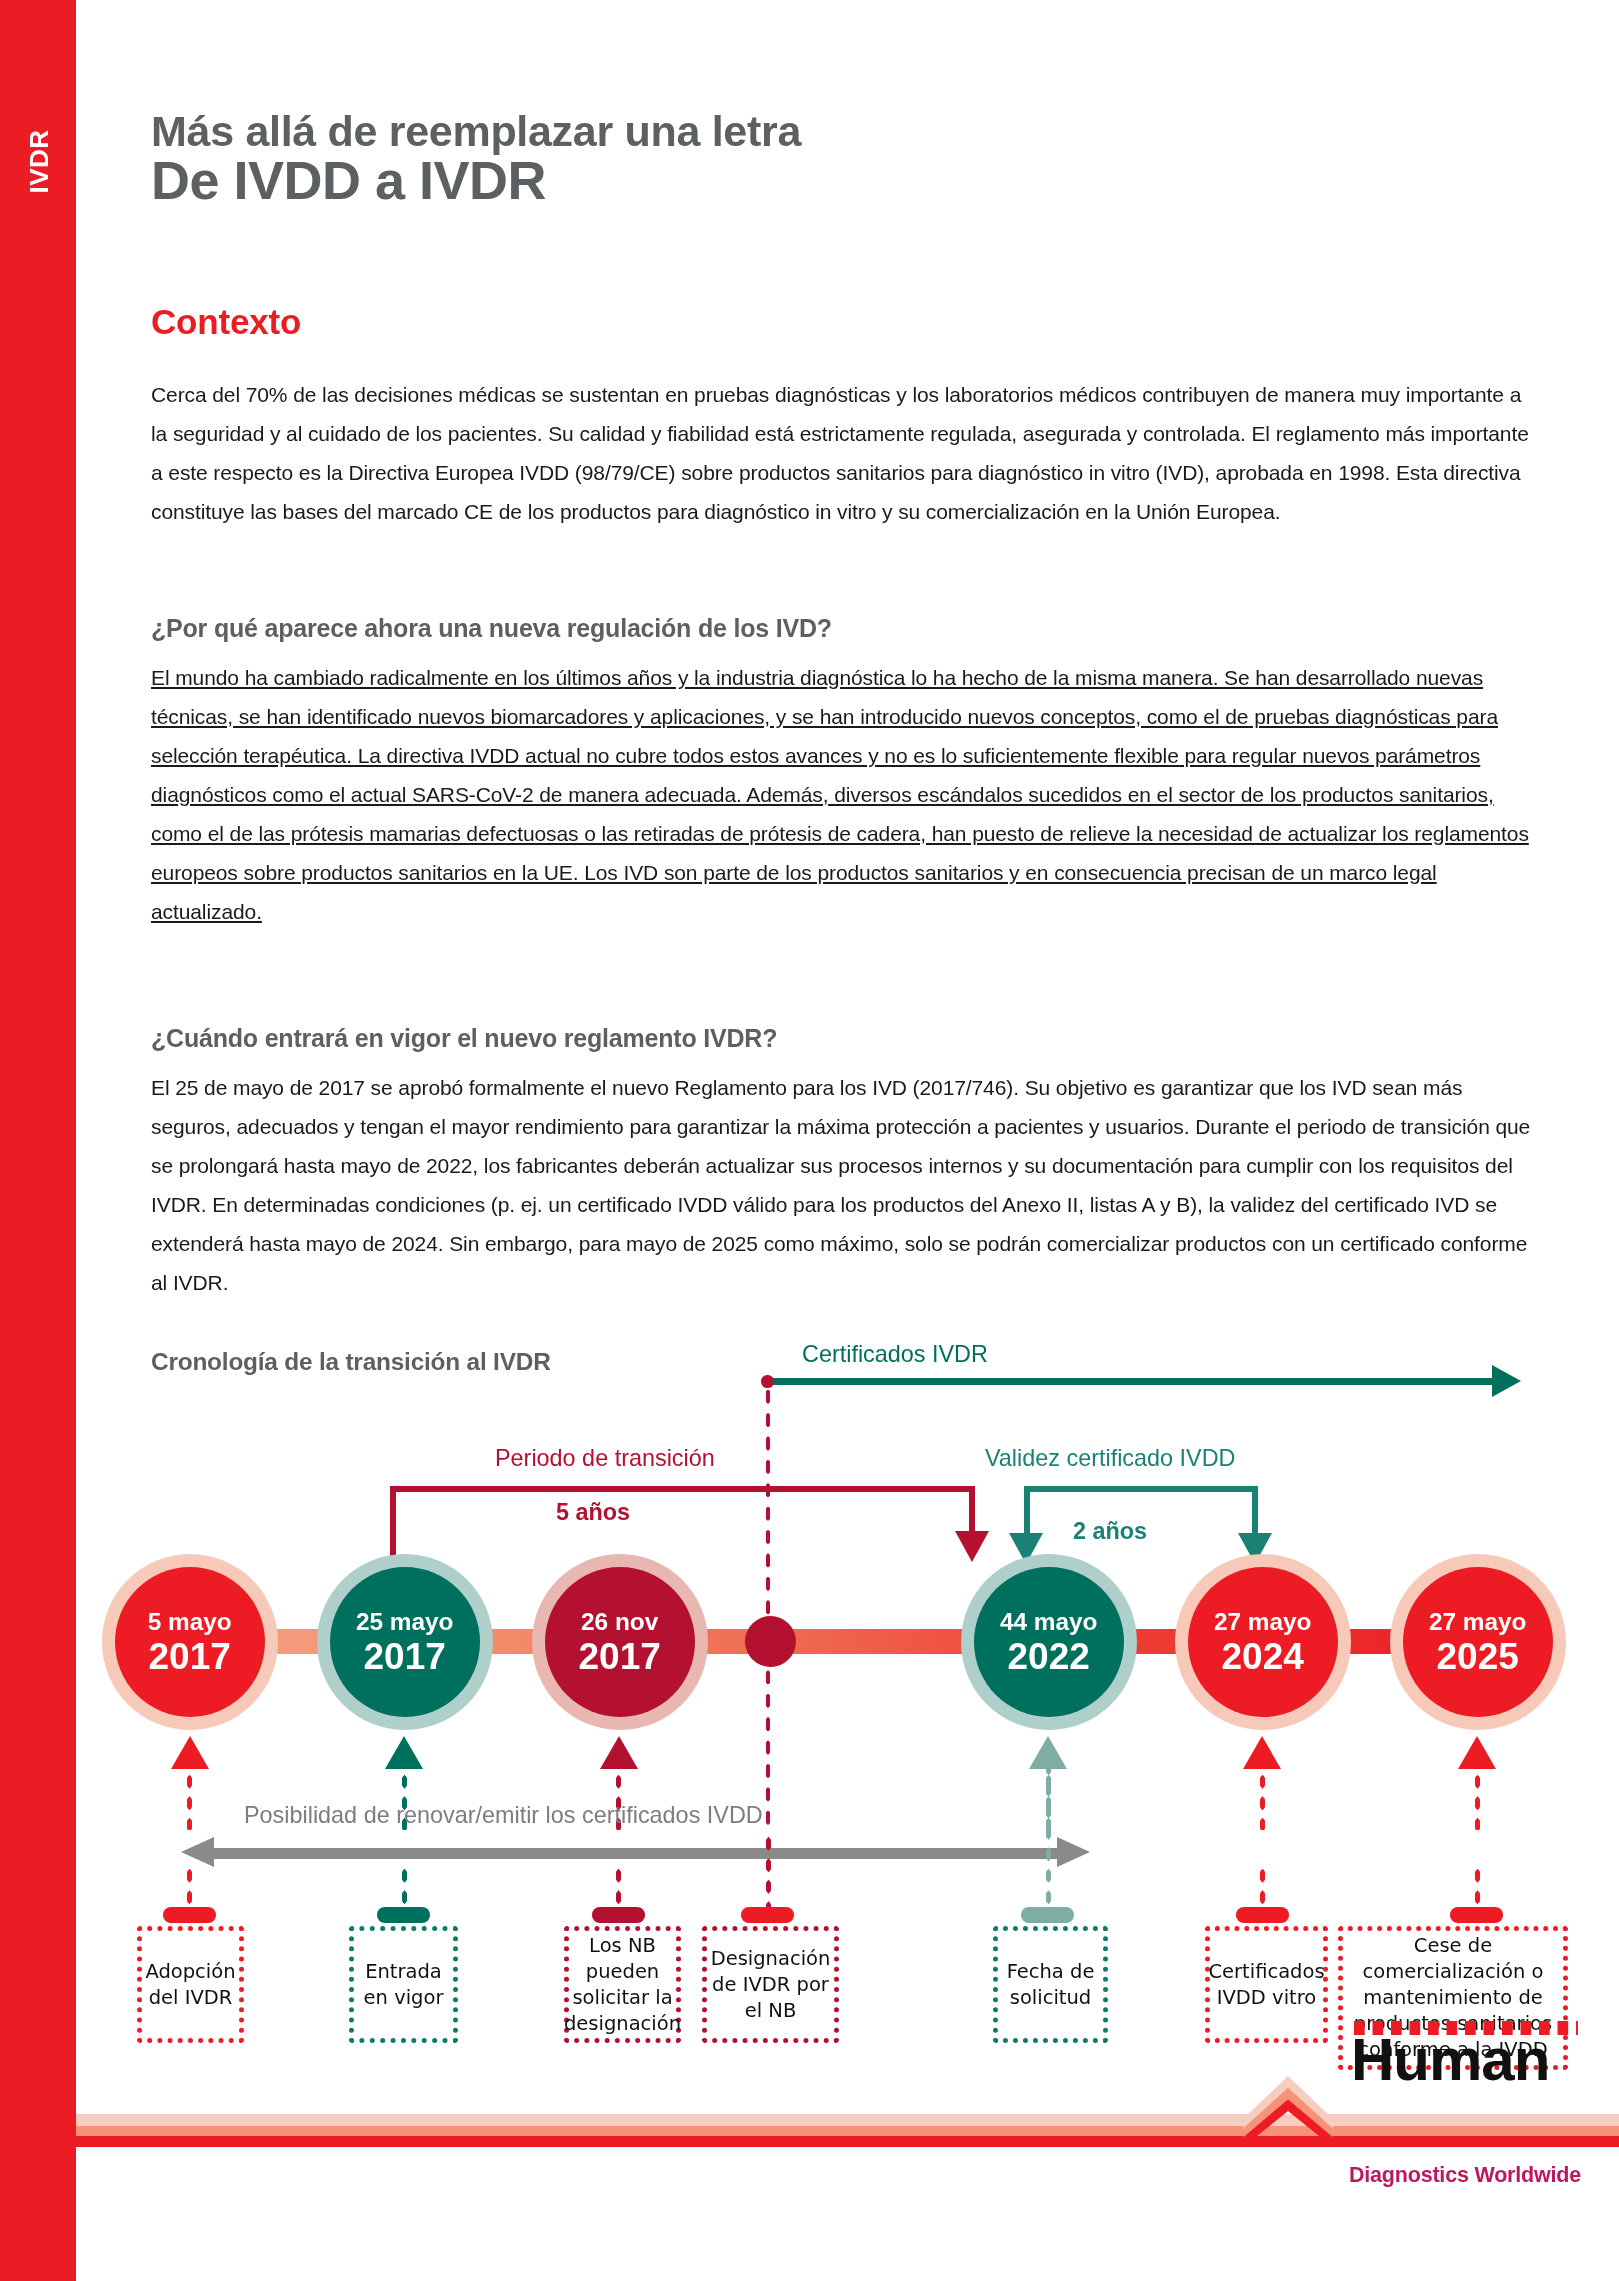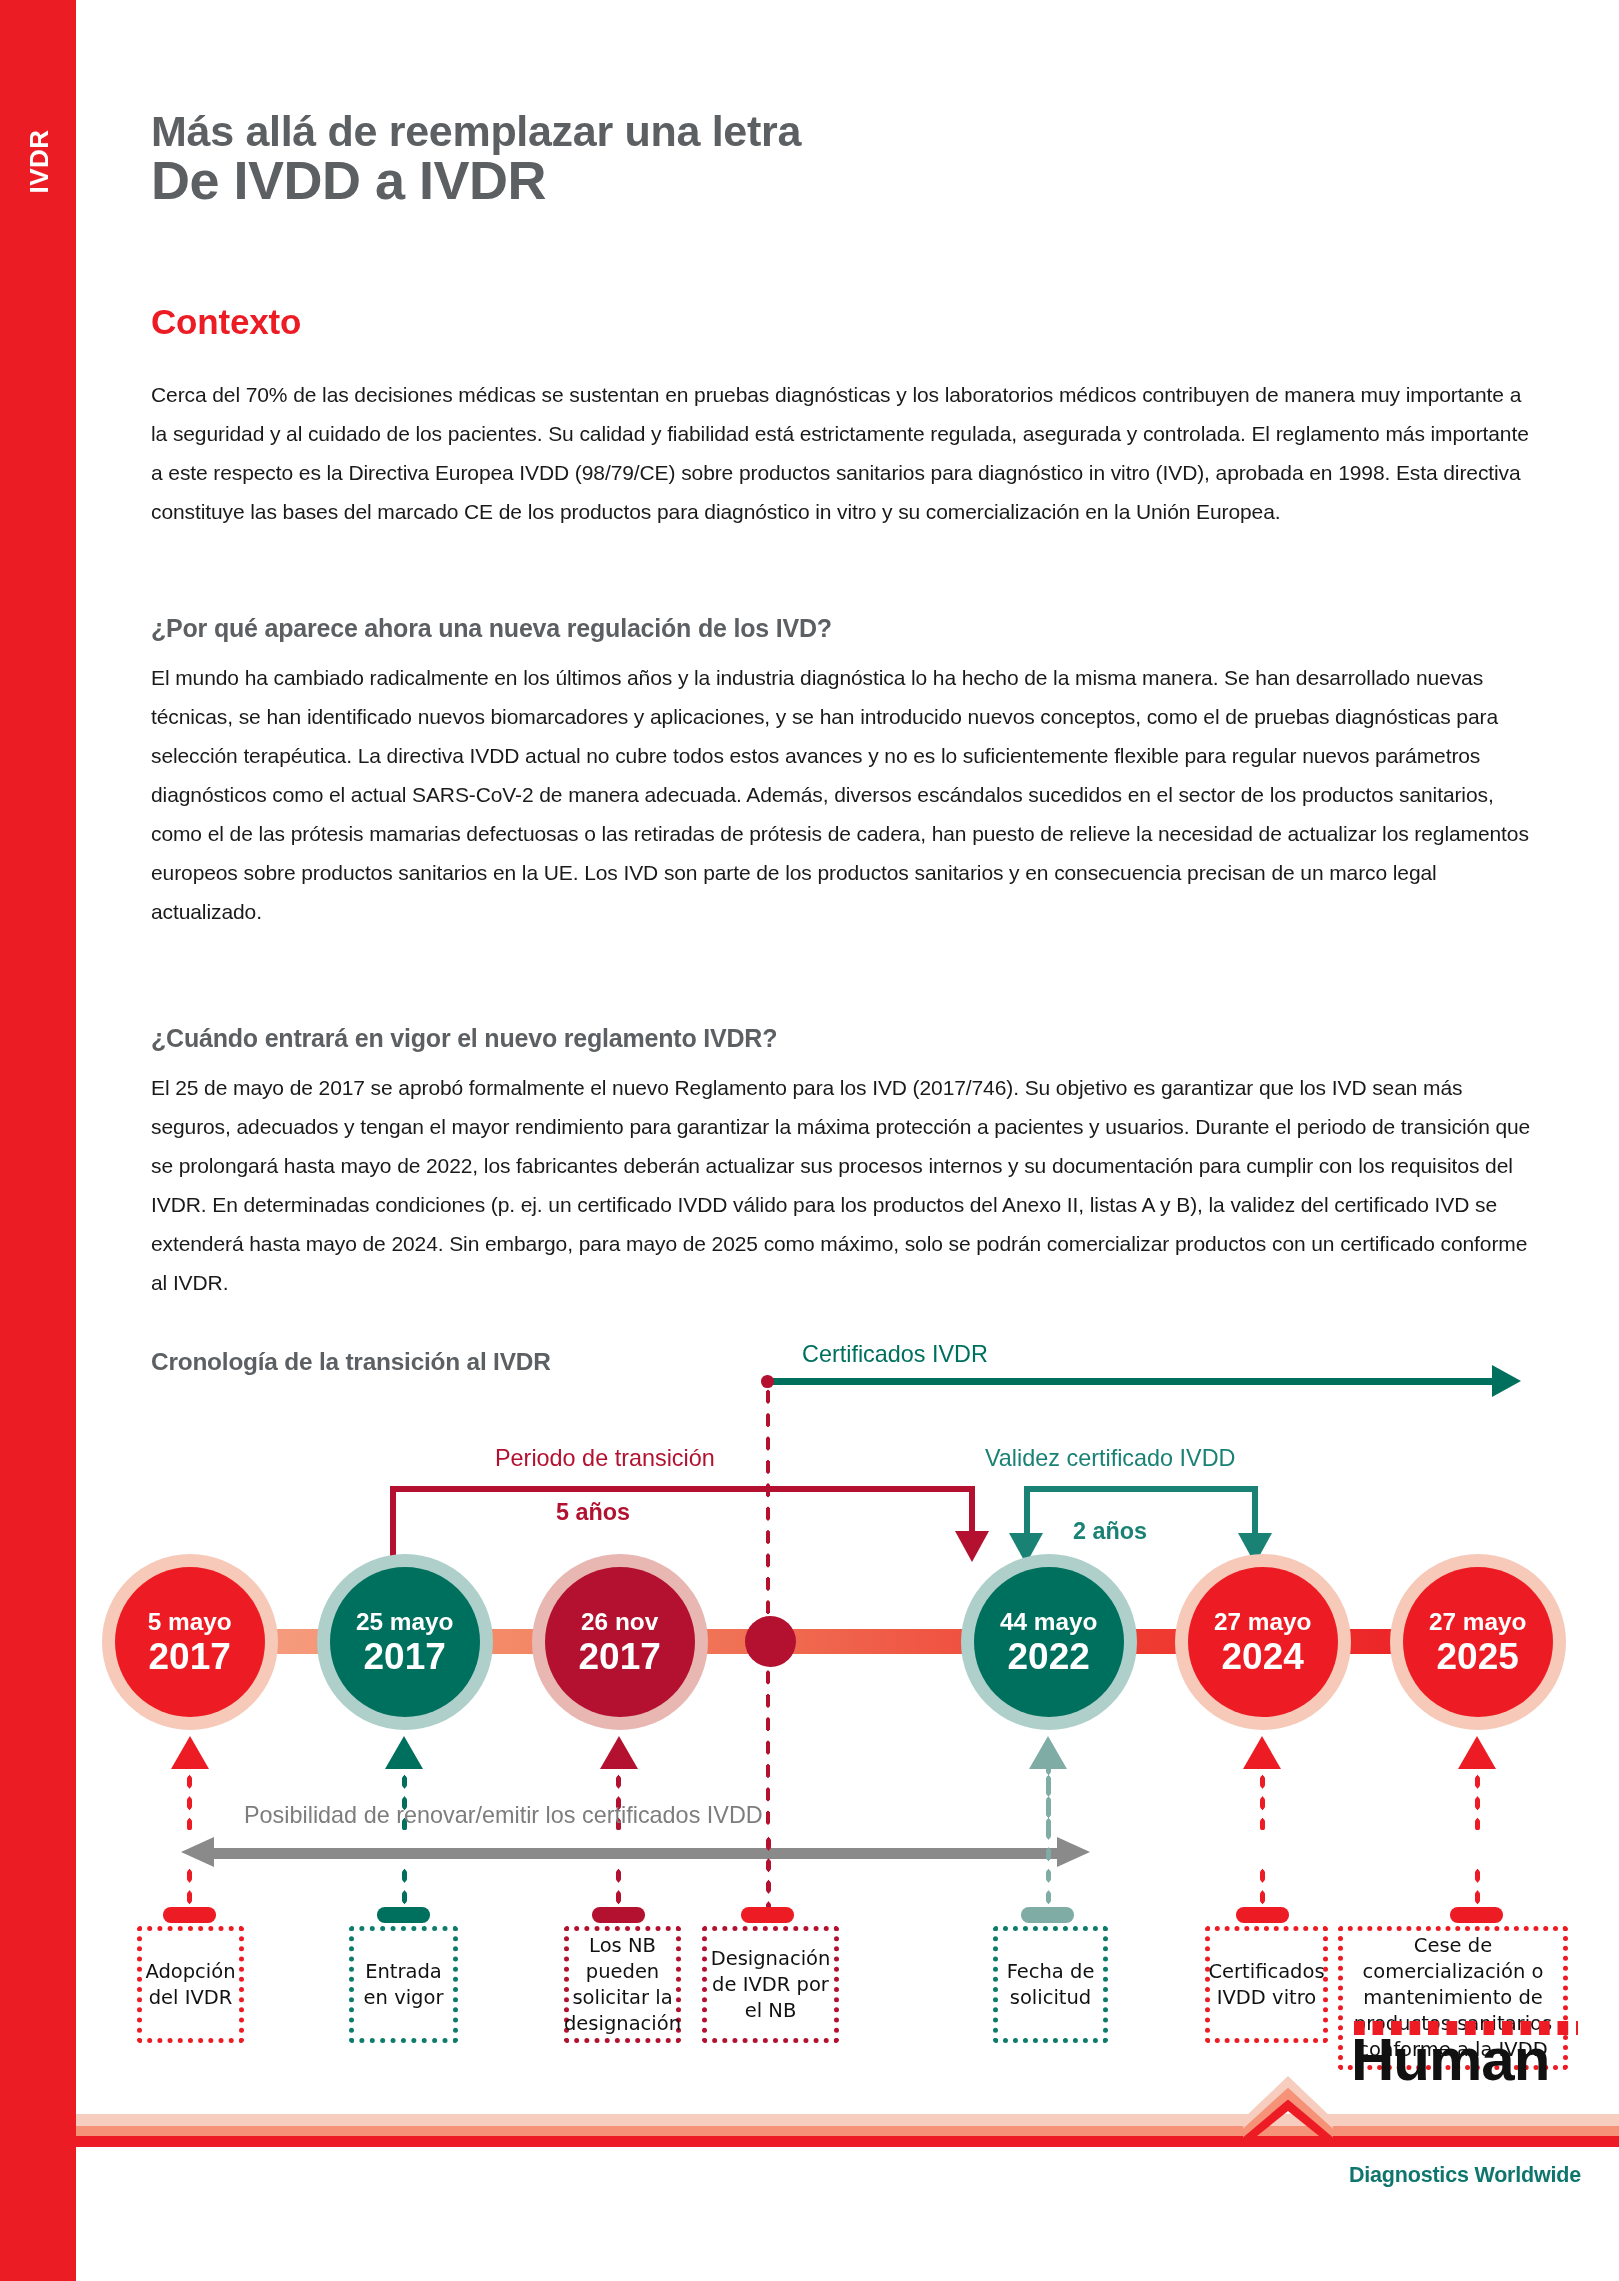--- a/index.html
+++ b/index.html
@@ -37,21 +37,21 @@
     position:absolute;left:151px;width:1385px;
     font-size:25px;font-weight:bold;color:#5c6063;letter-spacing:-0.2px;
   }
   .body-par{
     position:absolute;left:151px;width:1390px;
     font-size:21px;color:#1a1a1a;line-height:39px;
     letter-spacing:-0.1px;text-align:left;
   }
   #par-1{top:375px;}
   #sub-1{top:614px;}
-  #par-2{top:658px;}
+  #par-2{top:658px;text-decoration:underline;}
   #sub-2{top:1024px;}
   #par-3{top:1068px;}
 
   
   #timeline-title{
     position:absolute;left:151px;top:1348px;
     font-size:24.4px;font-weight:bold;color:#5c6063;letter-spacing:-0.2px;
   }
   
   #timeline-bar{
@@ -227,21 +227,21 @@
     position:absolute;left:1243px;top:2076px;width:90px;height:71px;overflow:hidden;
   }
   #footer-chevron svg{display:block;}
   #logo-human{
     position:absolute;left:1351px;top:2030px;
     font-size:60px;font-weight:bold;color:#111;letter-spacing:-1px;
     font-family:"Liberation Sans",sans-serif;line-height:60px;
   }
   #logo-tag{
     position:absolute;left:1349px;top:2163px;
-    font-size:21.5px;font-weight:bold;color:#0f766e;letter-spacing:-0.2px;
+    font-size:21.5px;font-weight:bold;color:#be185d;letter-spacing:-0.2px;
   }
   #logo-dashes{
     position:absolute;left:1354px;top:2021px;width:224px;height:13.7px;
     background-image:linear-gradient(to right,#ed1c24 0 60%,transparent 60% 100%);
     background-size:18.5px 13.7px;background-repeat:repeat-x;
   }
 </style>
 </head>
 <body>
 

